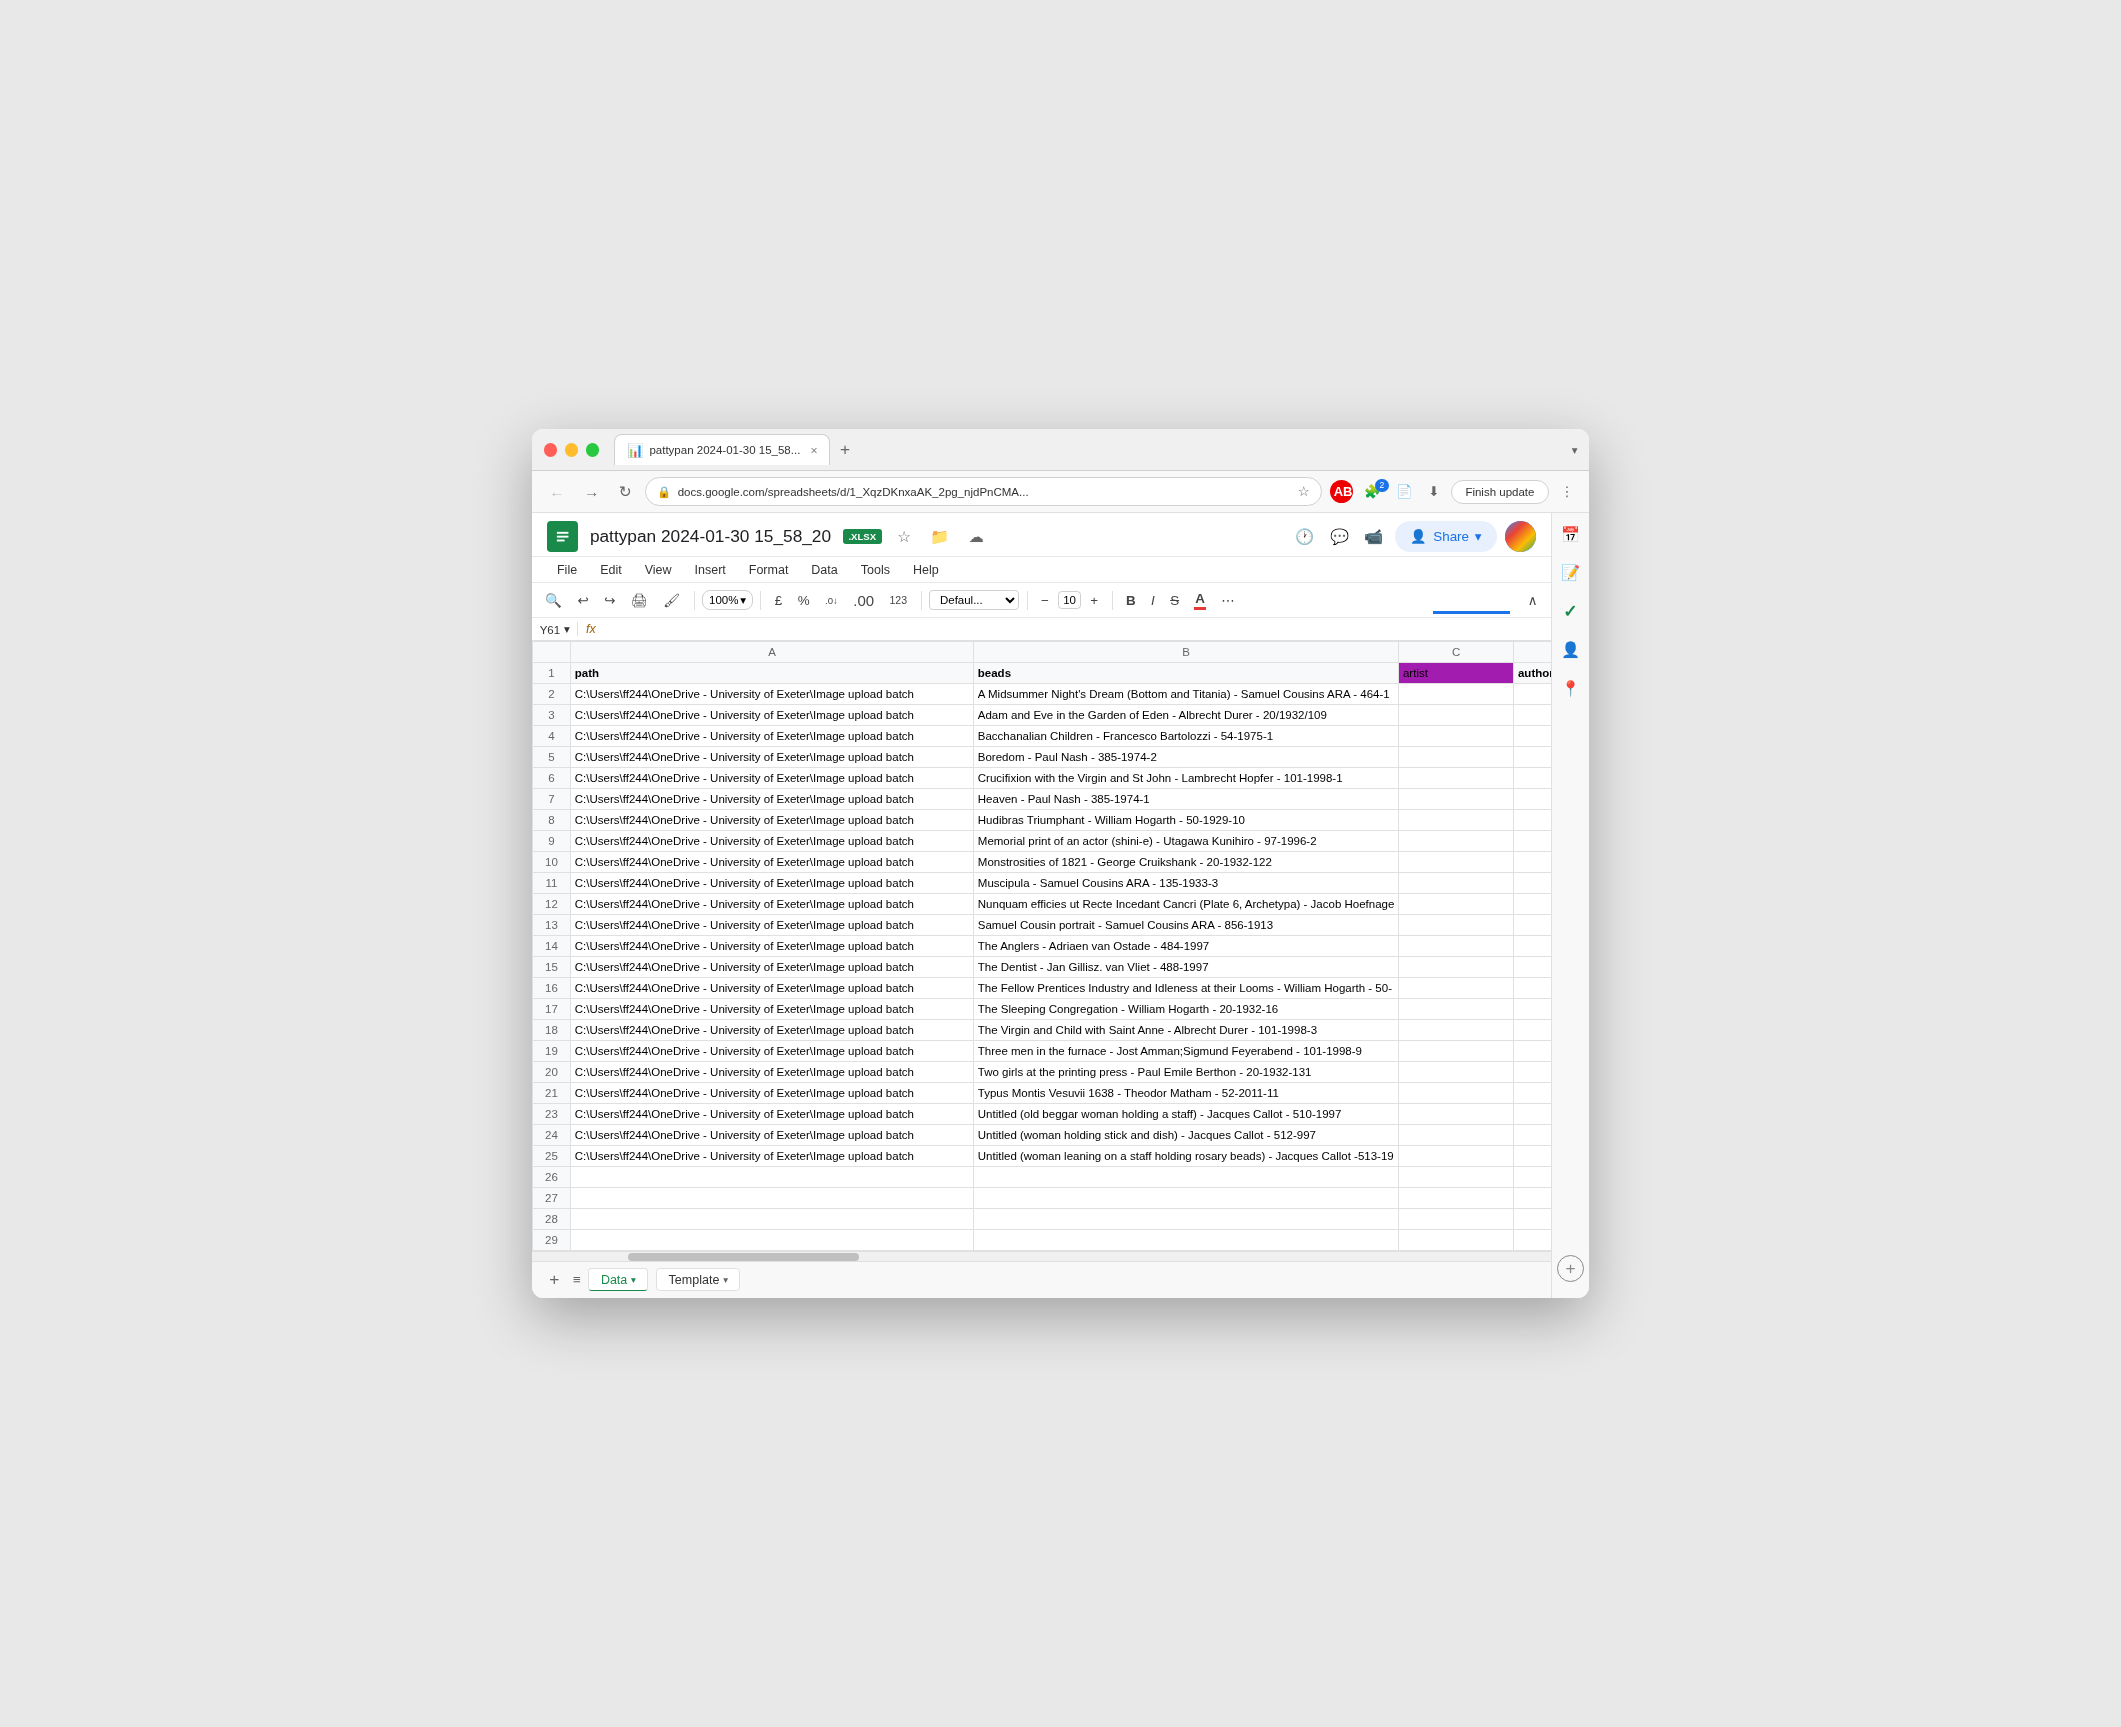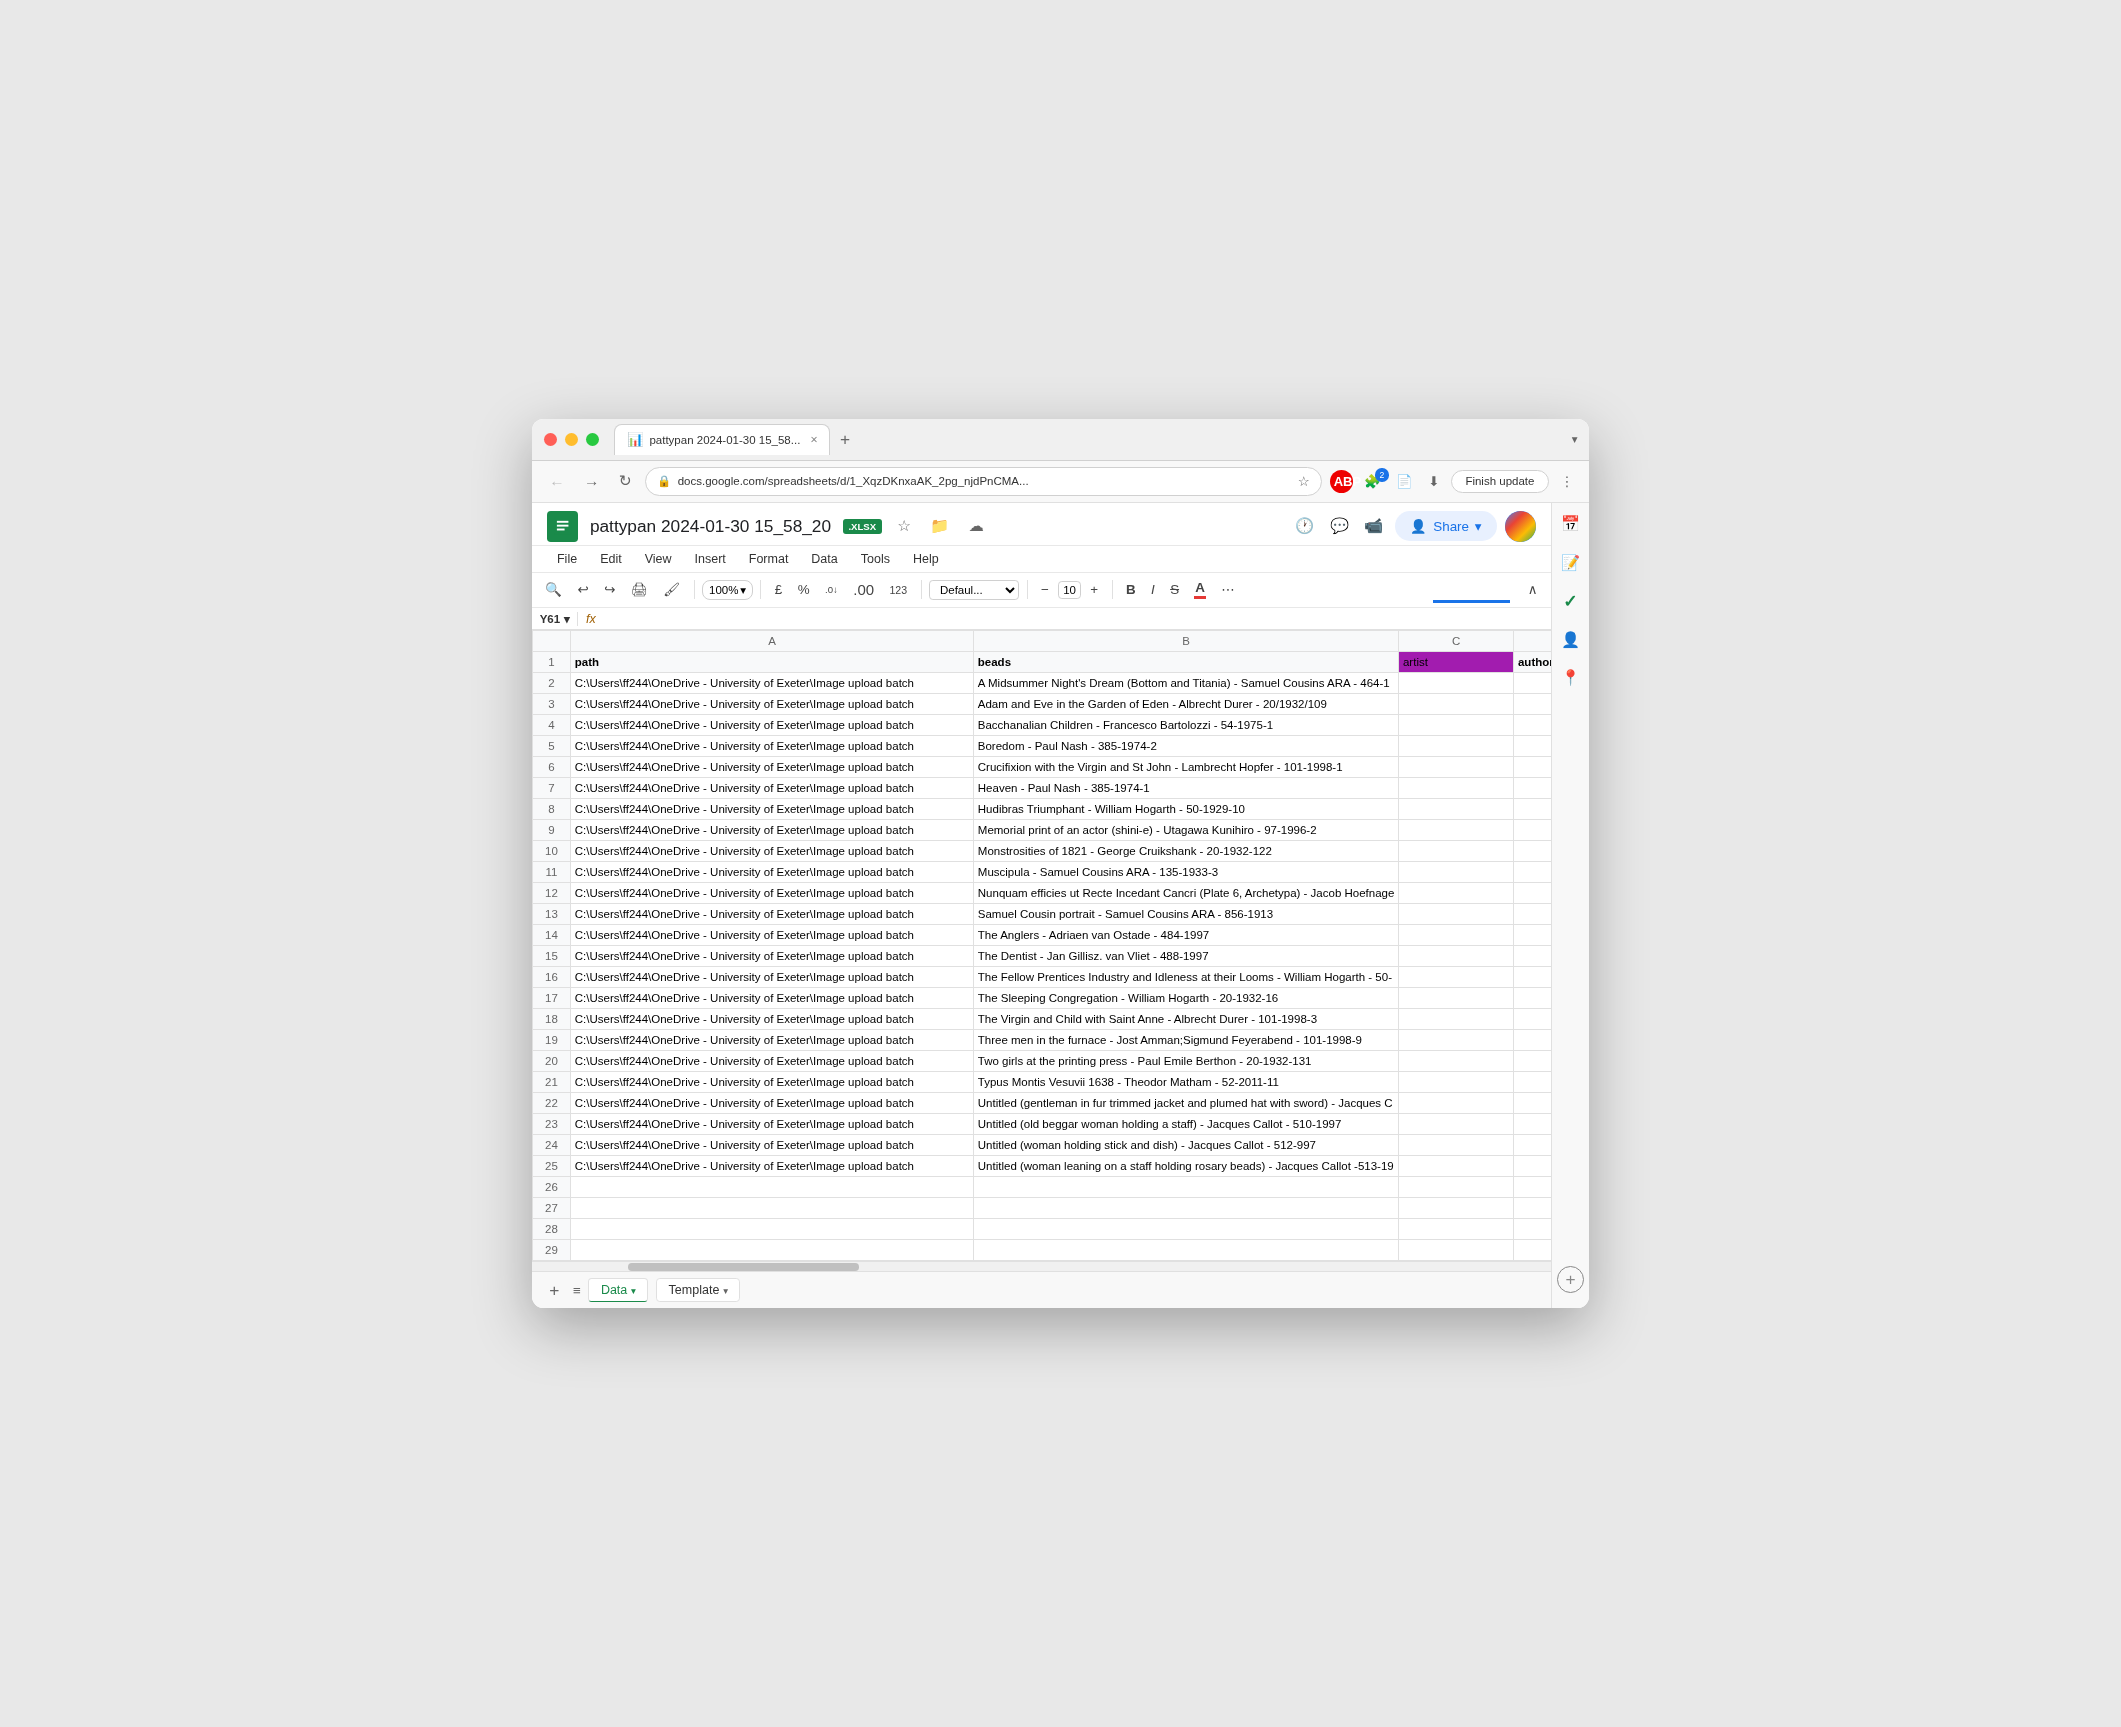--- a/index.html
+++ b/index.html
@@ -322,27 +322,26 @@
     .formula-bar {
       display: flex;
       align-items: center;
       padding: 3.8px 7.7px;
       background: #fff;
       border-bottom: 1px solid #e0e0e0;
       gap: 7.7px;
     }
     .cell-ref {
       display: flex;
-      align-items: center;
+      align-items: flex-end;
       gap: 3.8px;
       font-size: 11.5px;
       color: #333;
       border-right: 1px solid #e0e0e0;
       padding-right: 7.7px;
-      font-weight: bold;
     }
     .formula-input {
       flex: 1;
       font-size: 12.5px;
       color: #333;
       border: none;
       outline: none;
     }
     
     .grid-container {
@@ -747,27 +746,20 @@
                 <td class="col-d"></td>
               </tr>
               <tr>
                 <td class="row-num">21</td>
                 <td class="col-a">C:\Users\ff244\OneDrive - University of Exeter\Image upload batch</td>
                 <td class="col-b">Typus Montis Vesuvii 1638 - Theodor Matham - 52-2011-11</td>
                 <td class="col-c"></td>
                 <td class="col-d"></td>
               </tr>
               <tr>
-                <td class="row-num">22</td>
-                <td class="col-a">C:\Users\ff244\OneDrive - University of Exeter\Image upload batch</td>
-                <td class="col-b">Untitled (gentleman in fur trimmed jacket and plumed hat with sword) - Jacques C</td>
-                <td class="col-c"></td>
-                <td class="col-d"></td>
-              </tr>
-              <tr>
                 <td class="row-num">23</td>
                 <td class="col-a">C:\Users\ff244\OneDrive - University of Exeter\Image upload batch</td>
                 <td class="col-b">Untitled (old beggar woman holding a staff) - Jacques Callot - 510-1997</td>
                 <td class="col-c"></td>
                 <td class="col-d"></td>
               </tr>
               <tr>
                 <td class="row-num">24</td>
                 <td class="col-a">C:\Users\ff244\OneDrive - University of Exeter\Image upload batch</td>
                 <td class="col-b">Untitled (woman holding stick and dish) - Jacques Callot - 512-997</td>

